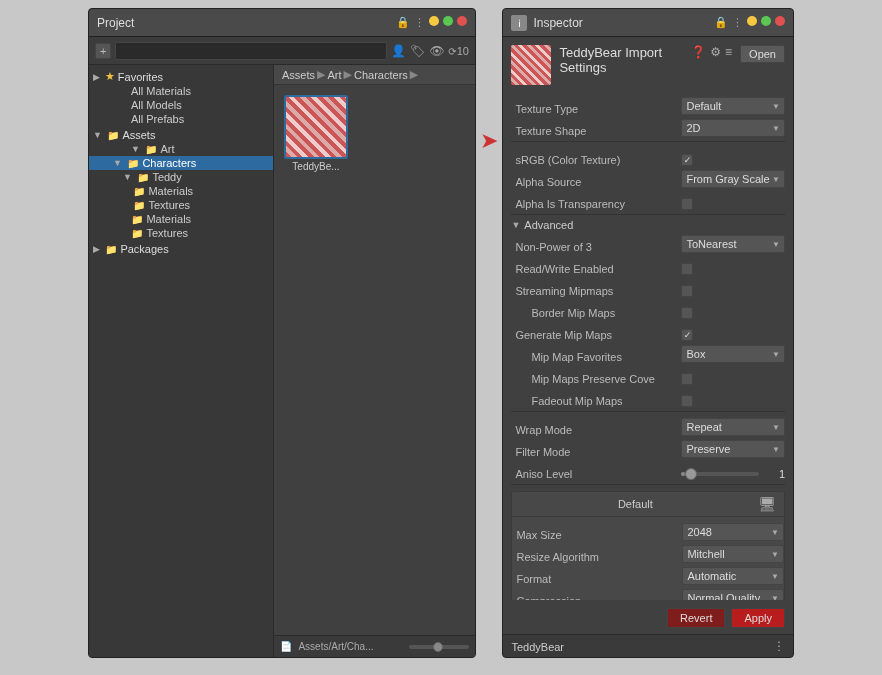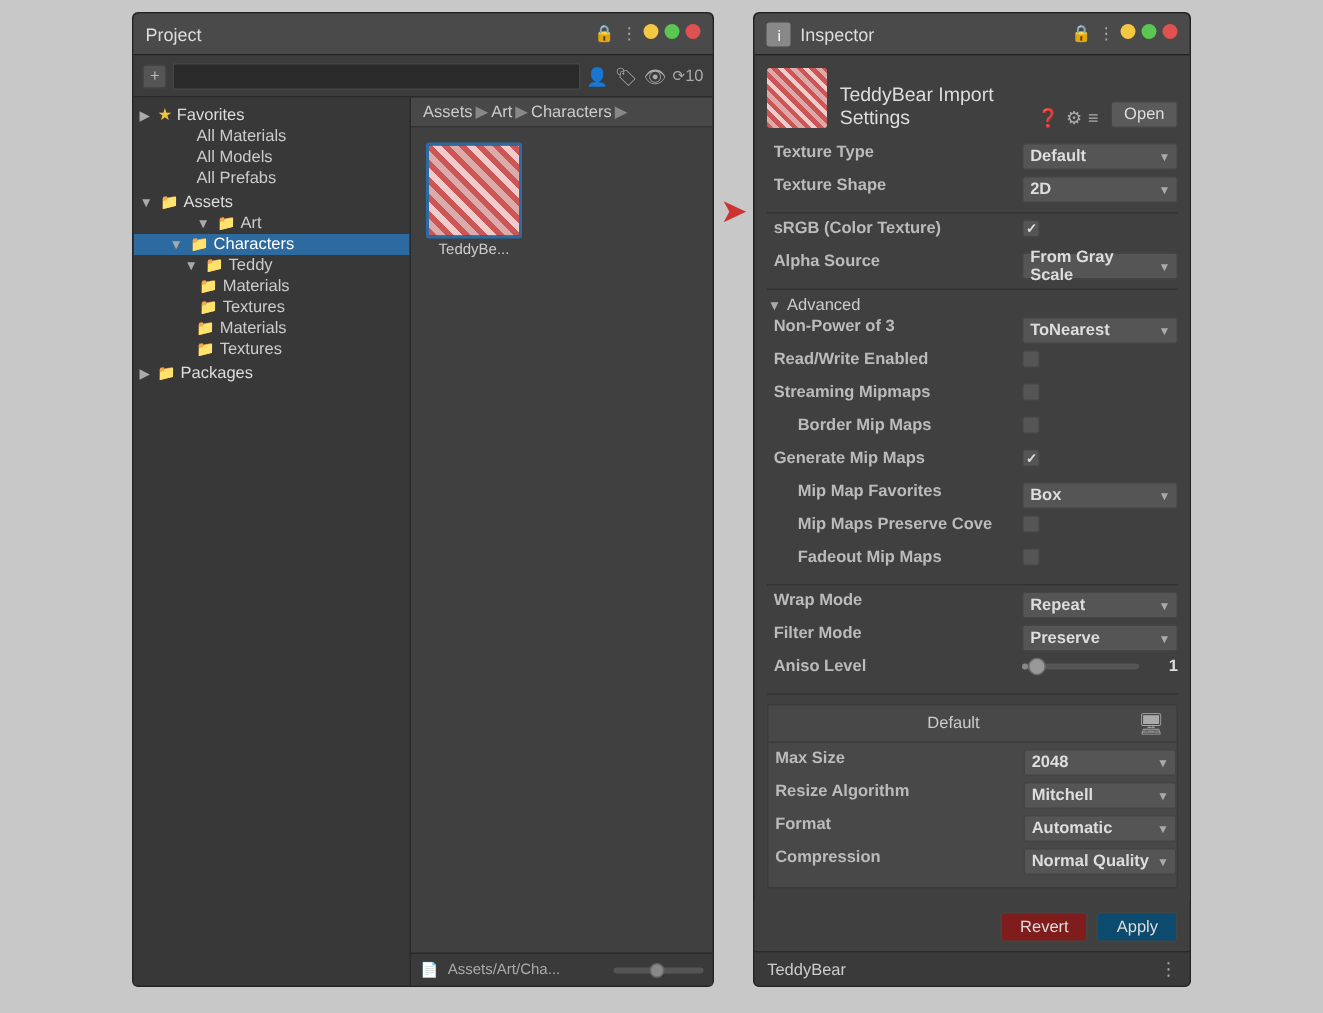--- a/index.html
+++ b/index.html
@@ -275,21 +275,21 @@
       color: #fff;
     }
     .inspector-body {
       flex: 1;
       overflow-y: auto;
       padding: 8px;
       background: #404040;
     }
     .inspector-title-bar {
       display: flex;
-      align-items: flex-end;
+      align-items: flex-start;
       gap: 8px;
       margin-bottom: 10px;
     }
     .asset-preview-thumb {
       width: 40px;
       height: 40px;
       background: #888;
       border-radius: 2px;
       overflow: hidden;
     }
@@ -324,24 +324,23 @@
       background: #5a5a5a;
       border: 1px solid #444;
       border-radius: 2px;
       color: #ddd;
       font-size: 11px;
       padding: 2px 8px;
       cursor: pointer;
     }
     .form-row {
       display: flex;
-      align-items: flex-start;
+      align-items: flex-end;
       margin-bottom: 2px;
       min-height: 20px;
-      font-weight: bold;
     }
     .form-label {
       color: #bbb;
       font-size: 11px;
       width: 170px;
       flex-shrink: 0;
       padding-left: 4px;
     }
     .form-label.indent { padding-left: 20px; }
     .form-control {
@@ -472,21 +471,21 @@
     .revert-btn {
       background: #7f1d1d;
       border: 1px solid #444;
       border-radius: 2px;
       color: #ddd;
       font-size: 11px;
       padding: 3px 12px;
       cursor: pointer;
     }
     .apply-btn {
-      background: #0c4a6e;
+      background: #b91c1c;
       border: 1px solid #444;
       border-radius: 2px;
       color: #ddd;
       font-size: 11px;
       padding: 3px 12px;
       cursor: pointer;
     }
     .bottom-filename-bar {
       background: #3a3a3a;
       border-top: 1px solid #2a2a2a;
@@ -696,20 +695,26 @@
       <div class="form-row">
         <span class="form-label">Alpha Source</span>
         <div class="form-control">
           <div class="dropdown">
             <span>From Gray Scale</span>
             <span class="dropdown-arrow">▼</span>
           </div>
         </div>
       </div>
 
+      <div class="form-row">
+        <span class="form-label">Alpha Is Transparency</span>
+        <div class="form-control">
+          <div class="checkbox"></div>
+        </div>
+      </div>
 
       <div class="separator"></div>
 
       <div class="section-header-row">
         <span class="section-arrow">▼</span>
         <span>Advanced</span>
       </div>
 
       <div class="form-row">
         <span class="form-label">Non-Power of 3</span>

